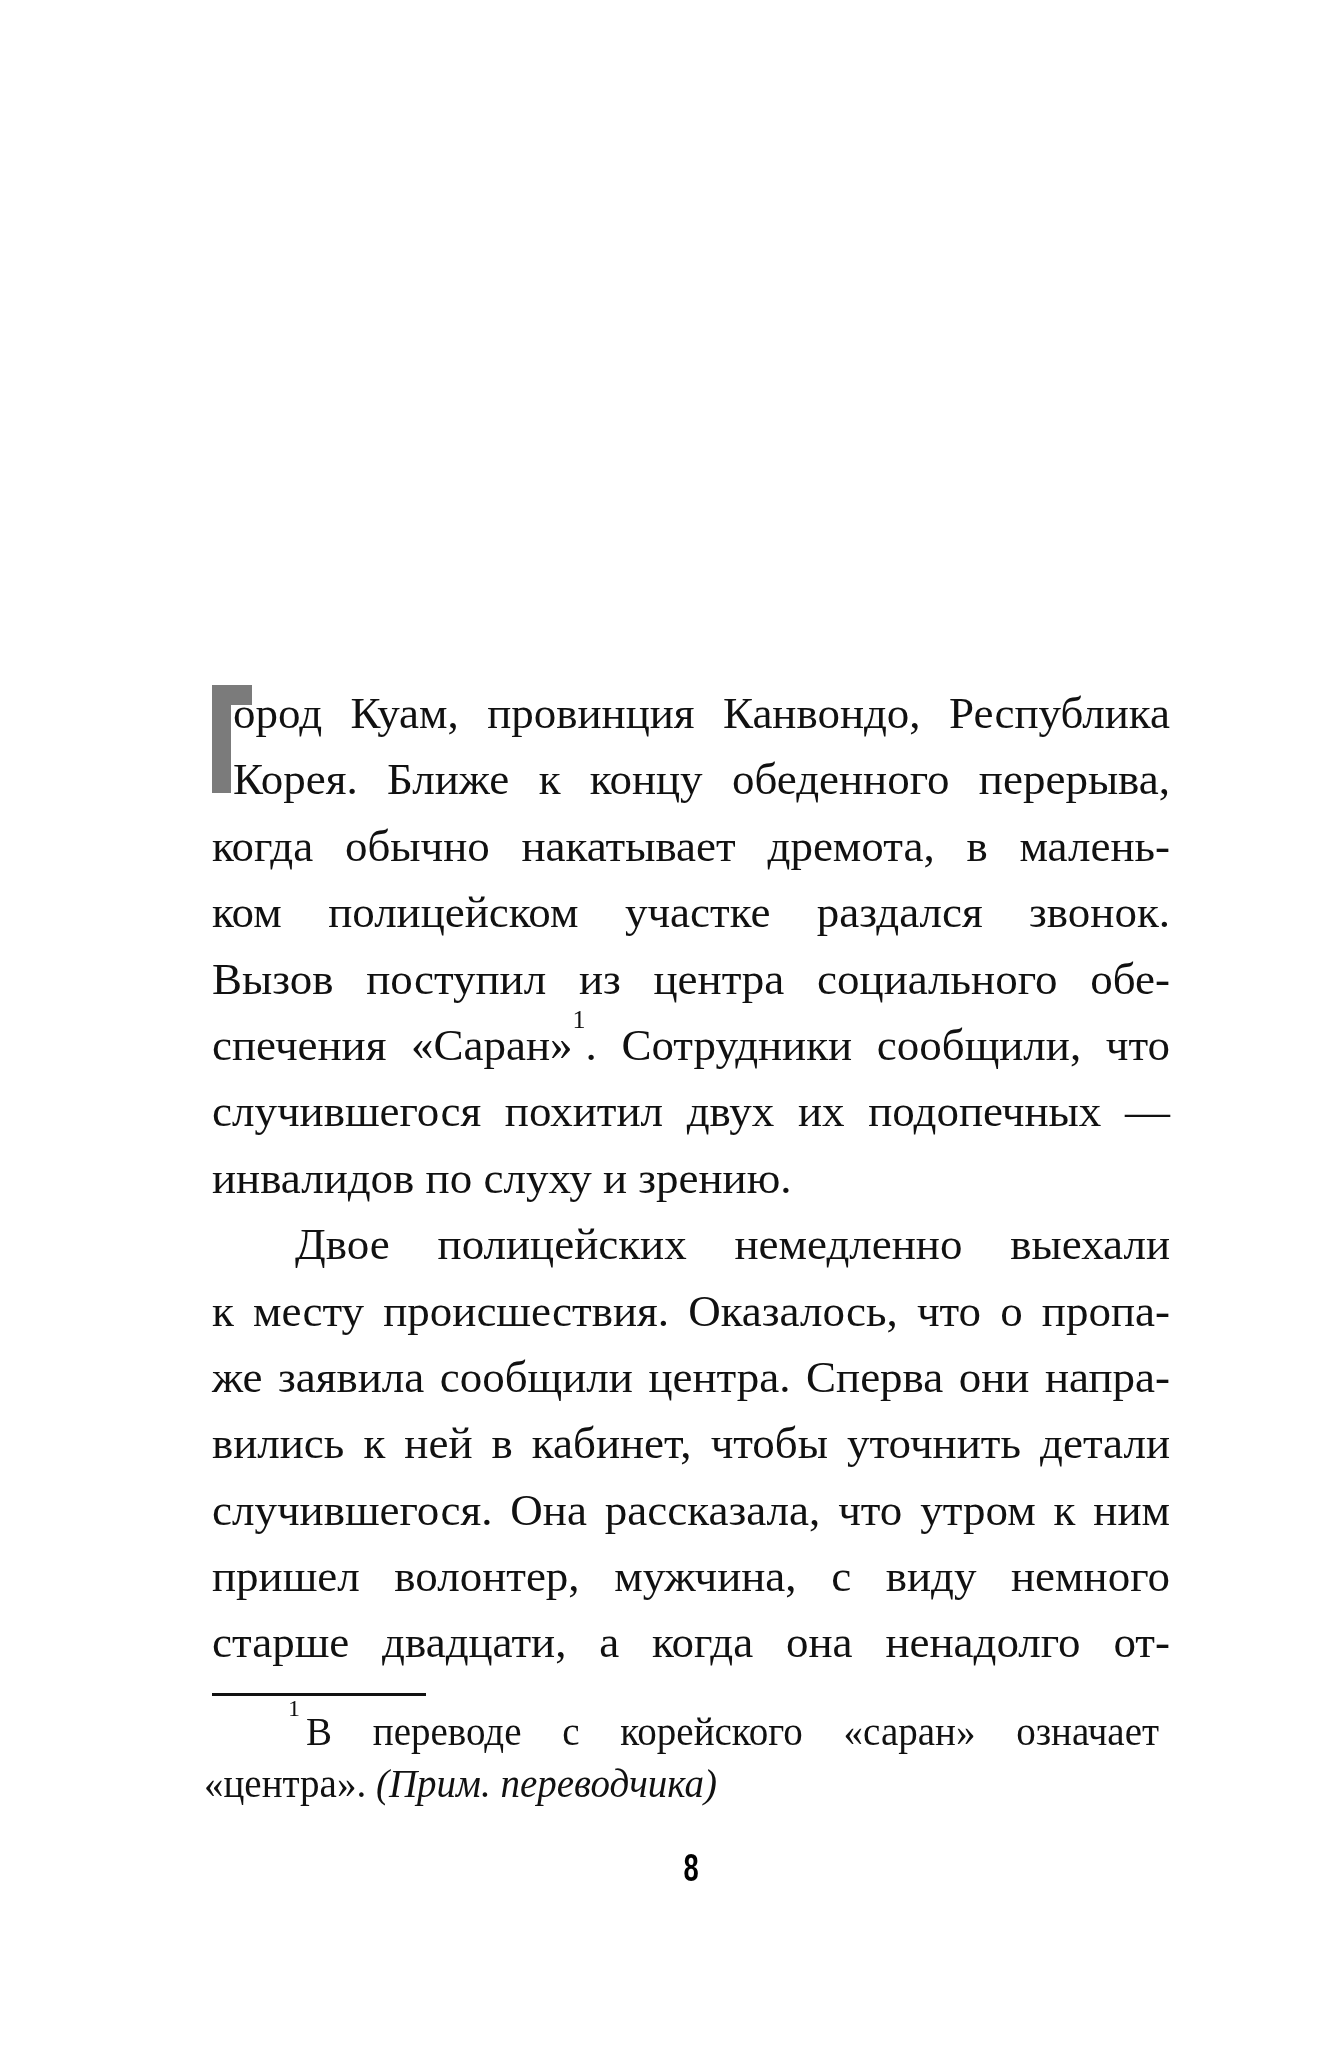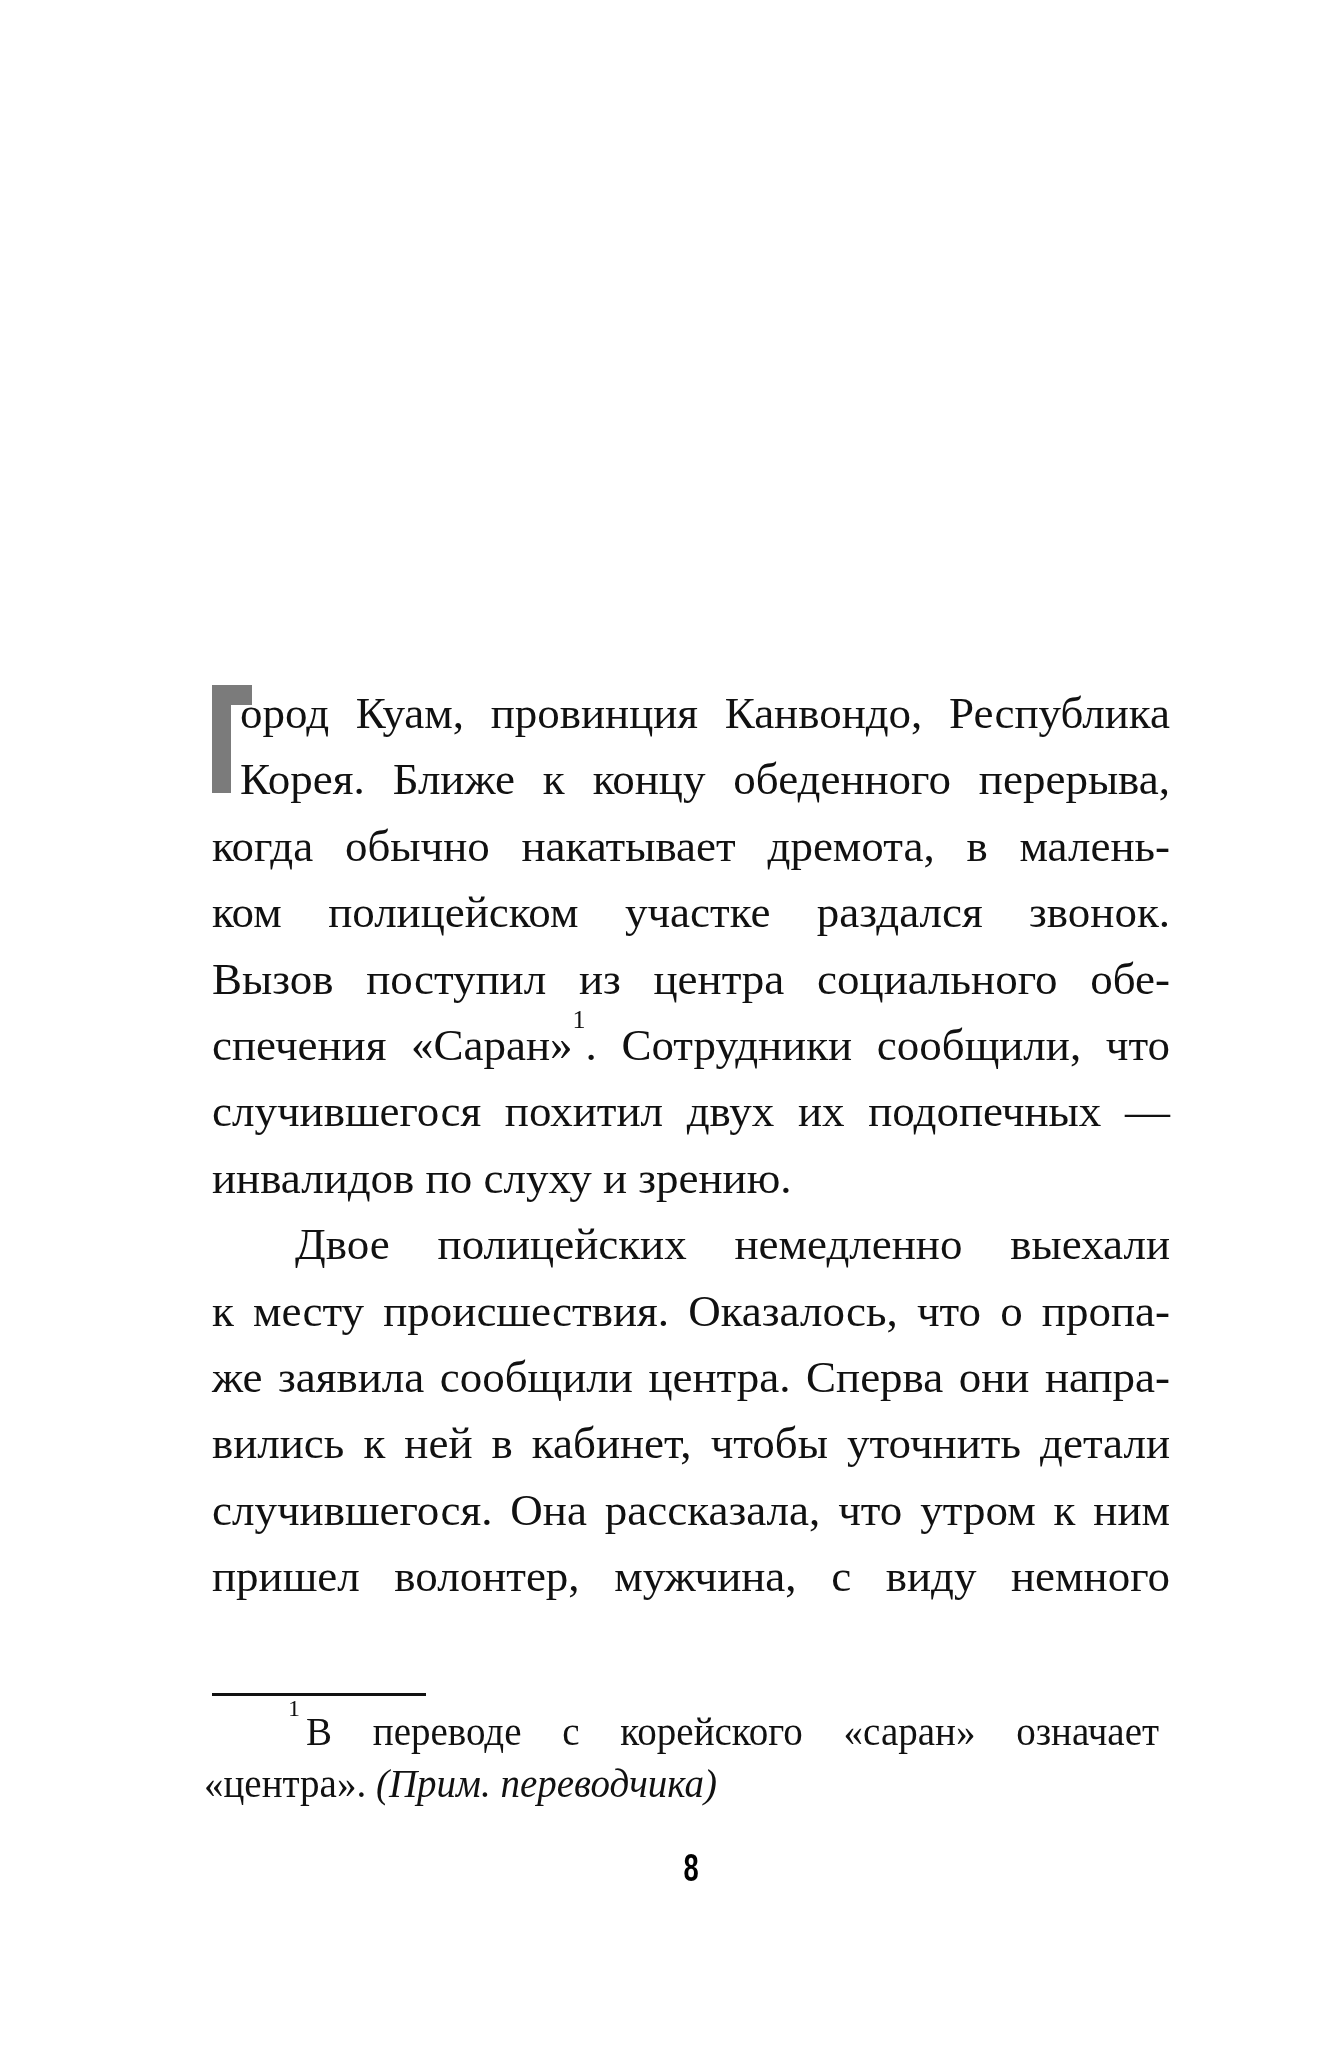--- a/index.html
+++ b/index.html
@@ -35,21 +35,21 @@
     height: 66.4px;
     white-space: nowrap;
     text-align: justify;
     text-align-last: justify;
   }
   .line.last {
     text-align: right;
     text-align-last: left;
   }
   .line.dropcap-indent {
-    padding-left: 28px;
+    padding-left: 21px;
     font-family: Liberation Serif, serif;
   }
   .line.para-indent {
     padding-left: 83px;
   }
   .sup {
     font-size: 26px;
     position: relative;
     top: -16px;
     line-height: 0;
@@ -139,20 +139,21 @@
     <span class="line"><span>спечения «Саран»</span><sup class="sup">1</sup><span>. Сотрудники сообщили, что</span></span>
     <span class="line">случившегося похитил двух их подопечных —</span>
     <span class="line last">инвалидов по слуху и зрению.</span>
 
     <span class="line para-indent">Двое полицейских немедленно выехали</span>
     <span class="line">к месту происшествия. Оказалось, что о пропа-</span>
     <span class="line">же заявила сообщили центра. Сперва они напра-</span>
     <span class="line">вились к ней в кабинет, чтобы уточнить детали</span>
     <span class="line">случившегося. Она рассказала, что утром к ним</span>
     <span class="line">пришел волонтер, мужчина, с виду немного</span>
+    <span class="line">старше двадцати, а когда она ненадолго от-</span>
   </div>
 
   <div class="footnote-rule"></div>
 
   <div class="footnote">
     <span class="line fn-first"><sup class="fn-mark">1</sup><span>В переводе с корейского «саран» означает</span></span>
     <span class="line last"><span>«центра». </span><span class="italic">(Прим. переводчика)</span></span>
   </div>
 
   <div class="page-number">8</div>

